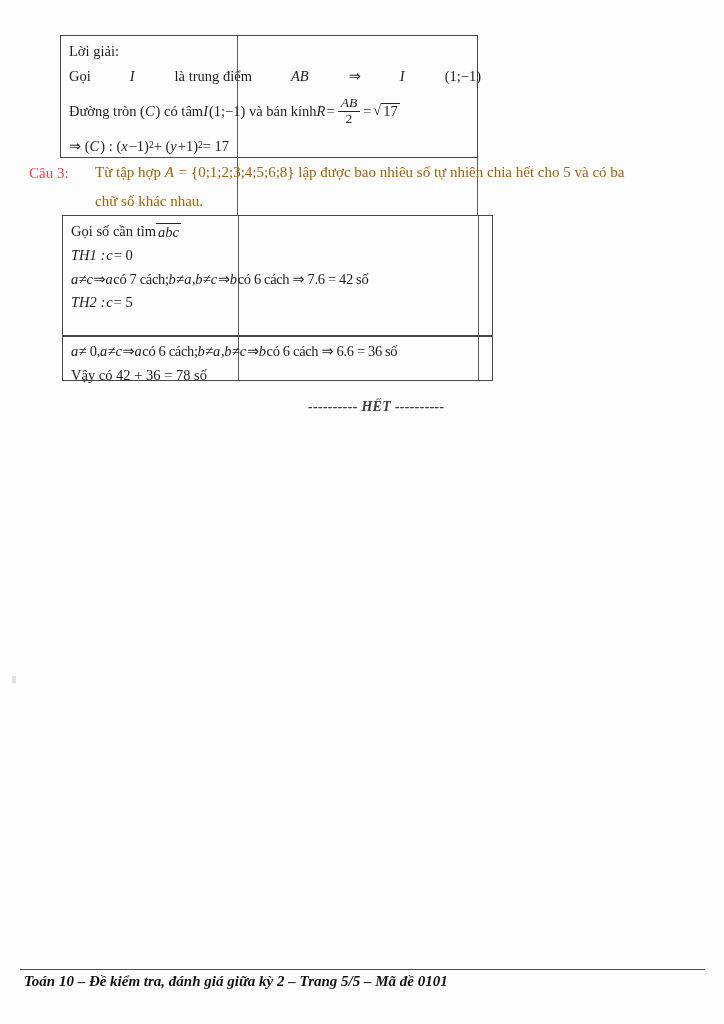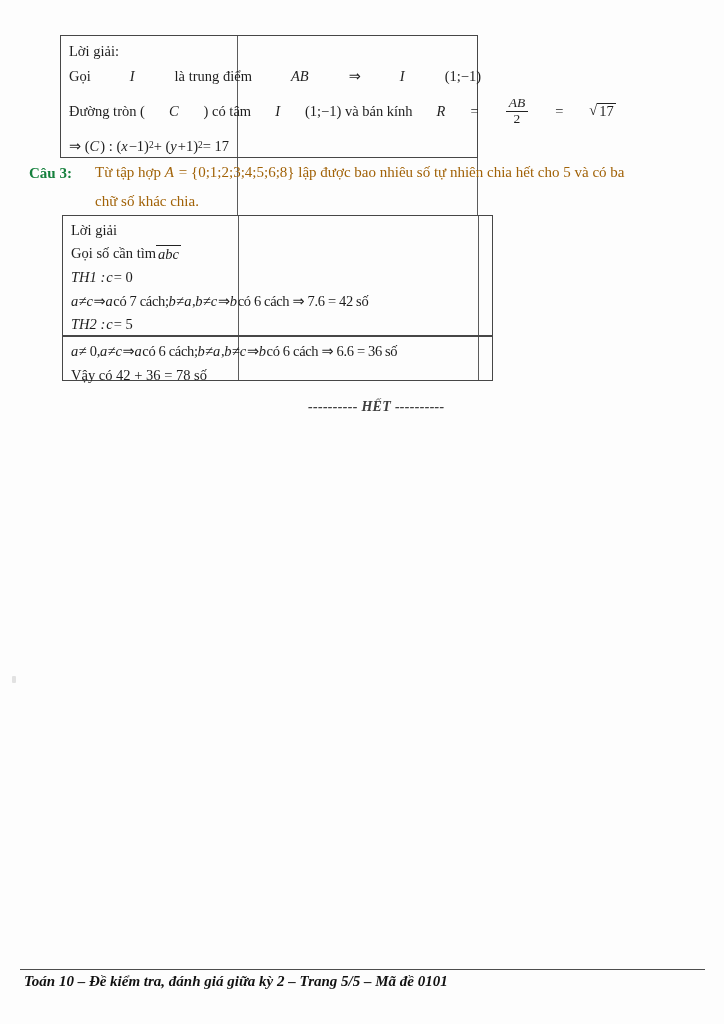--- a/index.html
+++ b/index.html
@@ -26,21 +26,21 @@
   
   .frac{display:inline-flex;flex-direction:column;text-align:center;vertical-align:middle;line-height:1.08;margin:0 3px;font-size:13.5px;}
   .frac .num{border-bottom:1.2px solid #222;padding:0 3px;font-style:italic;}
   .frac .den{font-style:normal;}
   
   .sqrt{display:inline-flex;align-items:flex-start;margin-left:2px;}
   .sqrt .vinc{border-top:1.2px solid #222;padding:0 2px;}
   
   .over{font-style:italic;border-top:1.1px solid #222;padding:0 2px;line-height:1.15;}
   
-  .q-label{position:absolute;left:29px;top:165px;font-size:15px;font-weight:bold;color:#15803d;}
+  .q-label{position:absolute;left:29px;top:165px;font-size:15px;font-weight:normal;color:#ef4444;}
   .q-line{position:absolute;left:95px;font-size:15px;white-space:nowrap;color:#a16207;}
   
   .het{position:absolute;left:308px;top:399px;font-size:14px;font-weight:bold;font-style:italic;letter-spacing:0.3px;color:#404040;}
   
   .footer-rule{position:absolute;left:20px;top:969px;width:685px;height:1.2px;background:#4d4d4d;}
   .footer-text{position:absolute;left:0;top:973px;width:724px;text-align:left;padding-left:24px;box-sizing:border-box;
     font-size:15px;font-weight:bold;font-style:italic;color:#111;white-space:nowrap;}
   .artifact{position:absolute;left:12px;top:676px;width:4px;height:7px;background:#e2e2e2;border-radius:1px;}
 </style>
 </head>
@@ -56,21 +56,21 @@
         </div>
       <div class="mline" style="height:27px;gap:39px;">
           <span>Gọi </span>
           <span class="it">I</span>
           <span> là trung điểm </span>
           <span class="it">AB</span>
           <span> ⇒ </span>
           <span class="it">I</span>
           <span>(1;−1)</span>
         </div>
-      <div class="mline" style="height:42px;gap:24px;">
+      <div class="mline" style="height:42px;">
           <span>Đường tròn (</span>
           <span class="it">C</span>
           <span>) có tâm </span>
           <span class="it">I</span>
           <span>(1;−1) và bán kính </span>
           <span class="it">R</span>
           <span> = </span>
           <span class="frac">
             <span class="num">AB</span>
             <span class="den">2</span>
@@ -93,31 +93,28 @@
         </div>
     </div>
   </div>
 
   <div class="vline" style="left:237px;top:158px;height:57px;"></div>
   <div class="vline" style="left:477px;top:158px;height:57px;"></div>
 
   <div>
     <div class="q-label">Câu 3:</div>
     <div class="q-line" style="top:164px;"><span>Từ tập hợp </span><span class="it">A</span><span> = {0;1;2;3;4;5;6;8} lập được bao nhiêu số tự nhiên chia hết cho 5 và có ba</span></div>
-    <div class="q-line" style="top:193px;"><span>chữ số khác chia.</span></div>
+    <div class="q-line" style="top:193px;"><span>chữ số khác nhau.</span></div>
   </div>
 
   <div class="sbox box2">
     <div class="vline" style="left:175px;top:0;bottom:0;z-index:1;"></div>
     <div class="vline" style="left:415px;top:0;bottom:0;z-index:1;"></div>
     <div class="hline" style="left:0;right:0;top:119px;z-index:1;"></div>
     <div class="box-content" style="padding:3px 8px;">
-      <div class="mline" style="height:22px;">
-          <span>Lời giải</span>
-        </div>
       <div class="mline" style="height:25px;">
           <span>Gọi số cần tìm </span>
           <span class="over">abc</span>
         </div>
       <div class="mline" style="height:23px;">
           <span class="it">TH1 : </span>
           <span class="it">c</span>
           <span> = 0</span>
         </div>
       <div class="mline tight" style="height:25px;">

